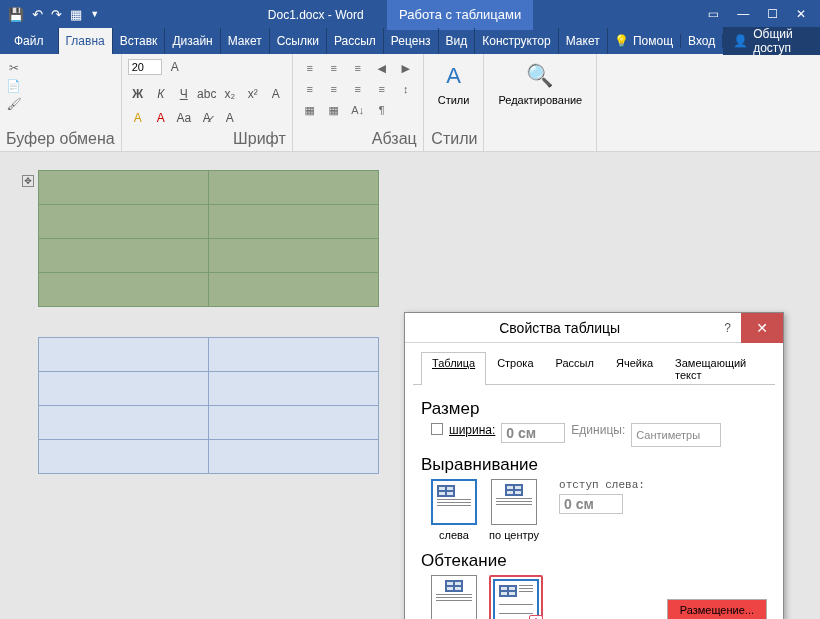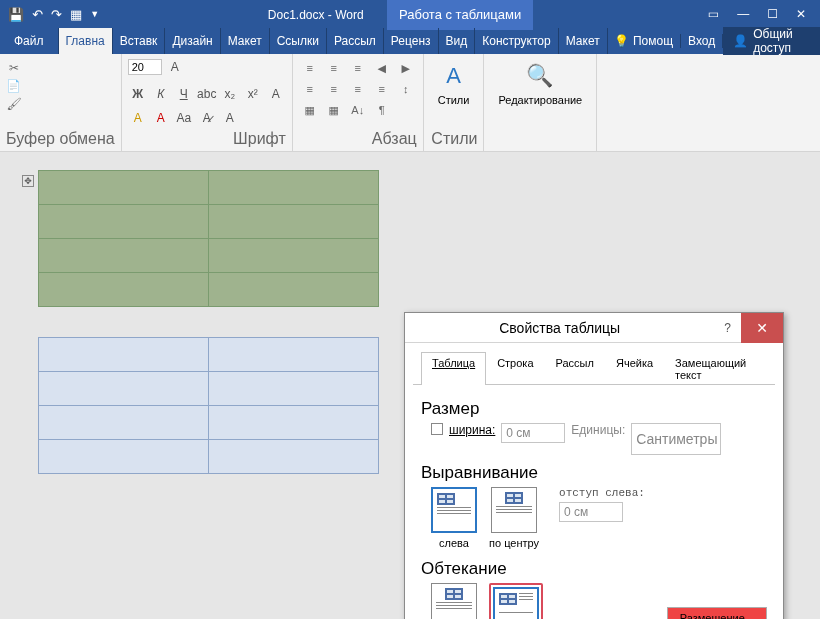--- a/index.html
+++ b/index.html
@@ -62,22 +62,22 @@
 .dlg-close { background: #c94f4f; color: #fff; width: 42px; height: 30px; display: flex; align-items: center; justify-content: center; font-size: 14px; cursor: pointer; }
 
 .dlg-tabs { display: flex; padding: 8px 8px 0; gap: 0; border-bottom: 1px solid #c5c5c5; margin: 0 8px; }
 .dlg-tab { padding: 4px 10px; font-size: 11px; border: 1px solid transparent; border-bottom: none; cursor: pointer; position: relative; bottom: -1px; }
 .dlg-tab.active { border-color: #c5c5c5; background: #fff; }
 
 .dlg-body { padding: 8px 16px 12px; }
 .section-label { font-size: 17px; margin: 6px 0 4px; }
 .size-row { display: flex; align-items: flex-start; gap: 6px; padding-left: 10px; margin-bottom: 8px; }
 .chk { width: 12px; height: 12px; border: 1px solid #888; }
-.spin { border: 1px solid #c5c5c5; width: 64px; height: 20px; display: flex; align-items: center; padding: 0 4px; font-size: 12px; color: #888; }
-.sel { border: 1px solid #c5c5c5; width: 90px; height: 32px; display: flex; align-items: center; padding: 0 4px; font-size: 14px; color: #888; }
+.spin { border: 1px solid #c5c5c5; width: 64px; height: 20px; display: flex; align-items: center; padding: 0 4px; font-size: 14px; color: #888; font-weight: bold; }
+.sel { border: 1px solid #c5c5c5; width: 90px; height: 24px; display: flex; align-items: center; padding: 0 4px; font-size: 11px; color: #888; }
 
 .align-row { display: flex; gap: 12px; padding-left: 10px; align-items: flex-start; }
 .align-item { display: flex; flex-direction: column; align-items: center; gap: 4px; }
 .align-box { width: 46px; height: 46px; border: 1px solid #888; background: #fff; padding: 4px; display: flex; flex-direction: column; gap: 2px; }
 .align-box.sel-blue { border: 2px solid #2b77c4; }
 .align-box .mini-tbl { width: 18px; height: 12px; border: 1px solid #4a6da7; background: #dbe5f1; display: grid; grid-template-columns: 1fr 1fr; grid-template-rows: 1fr 1fr; }
 .align-box .mini-tbl div { border: .5px solid #4a6da7; }
 .align-box .line { height: 1px; background: #888; }
 .align-caption { font-size: 11px; }
 .indent-col { margin-left: 8px; }

